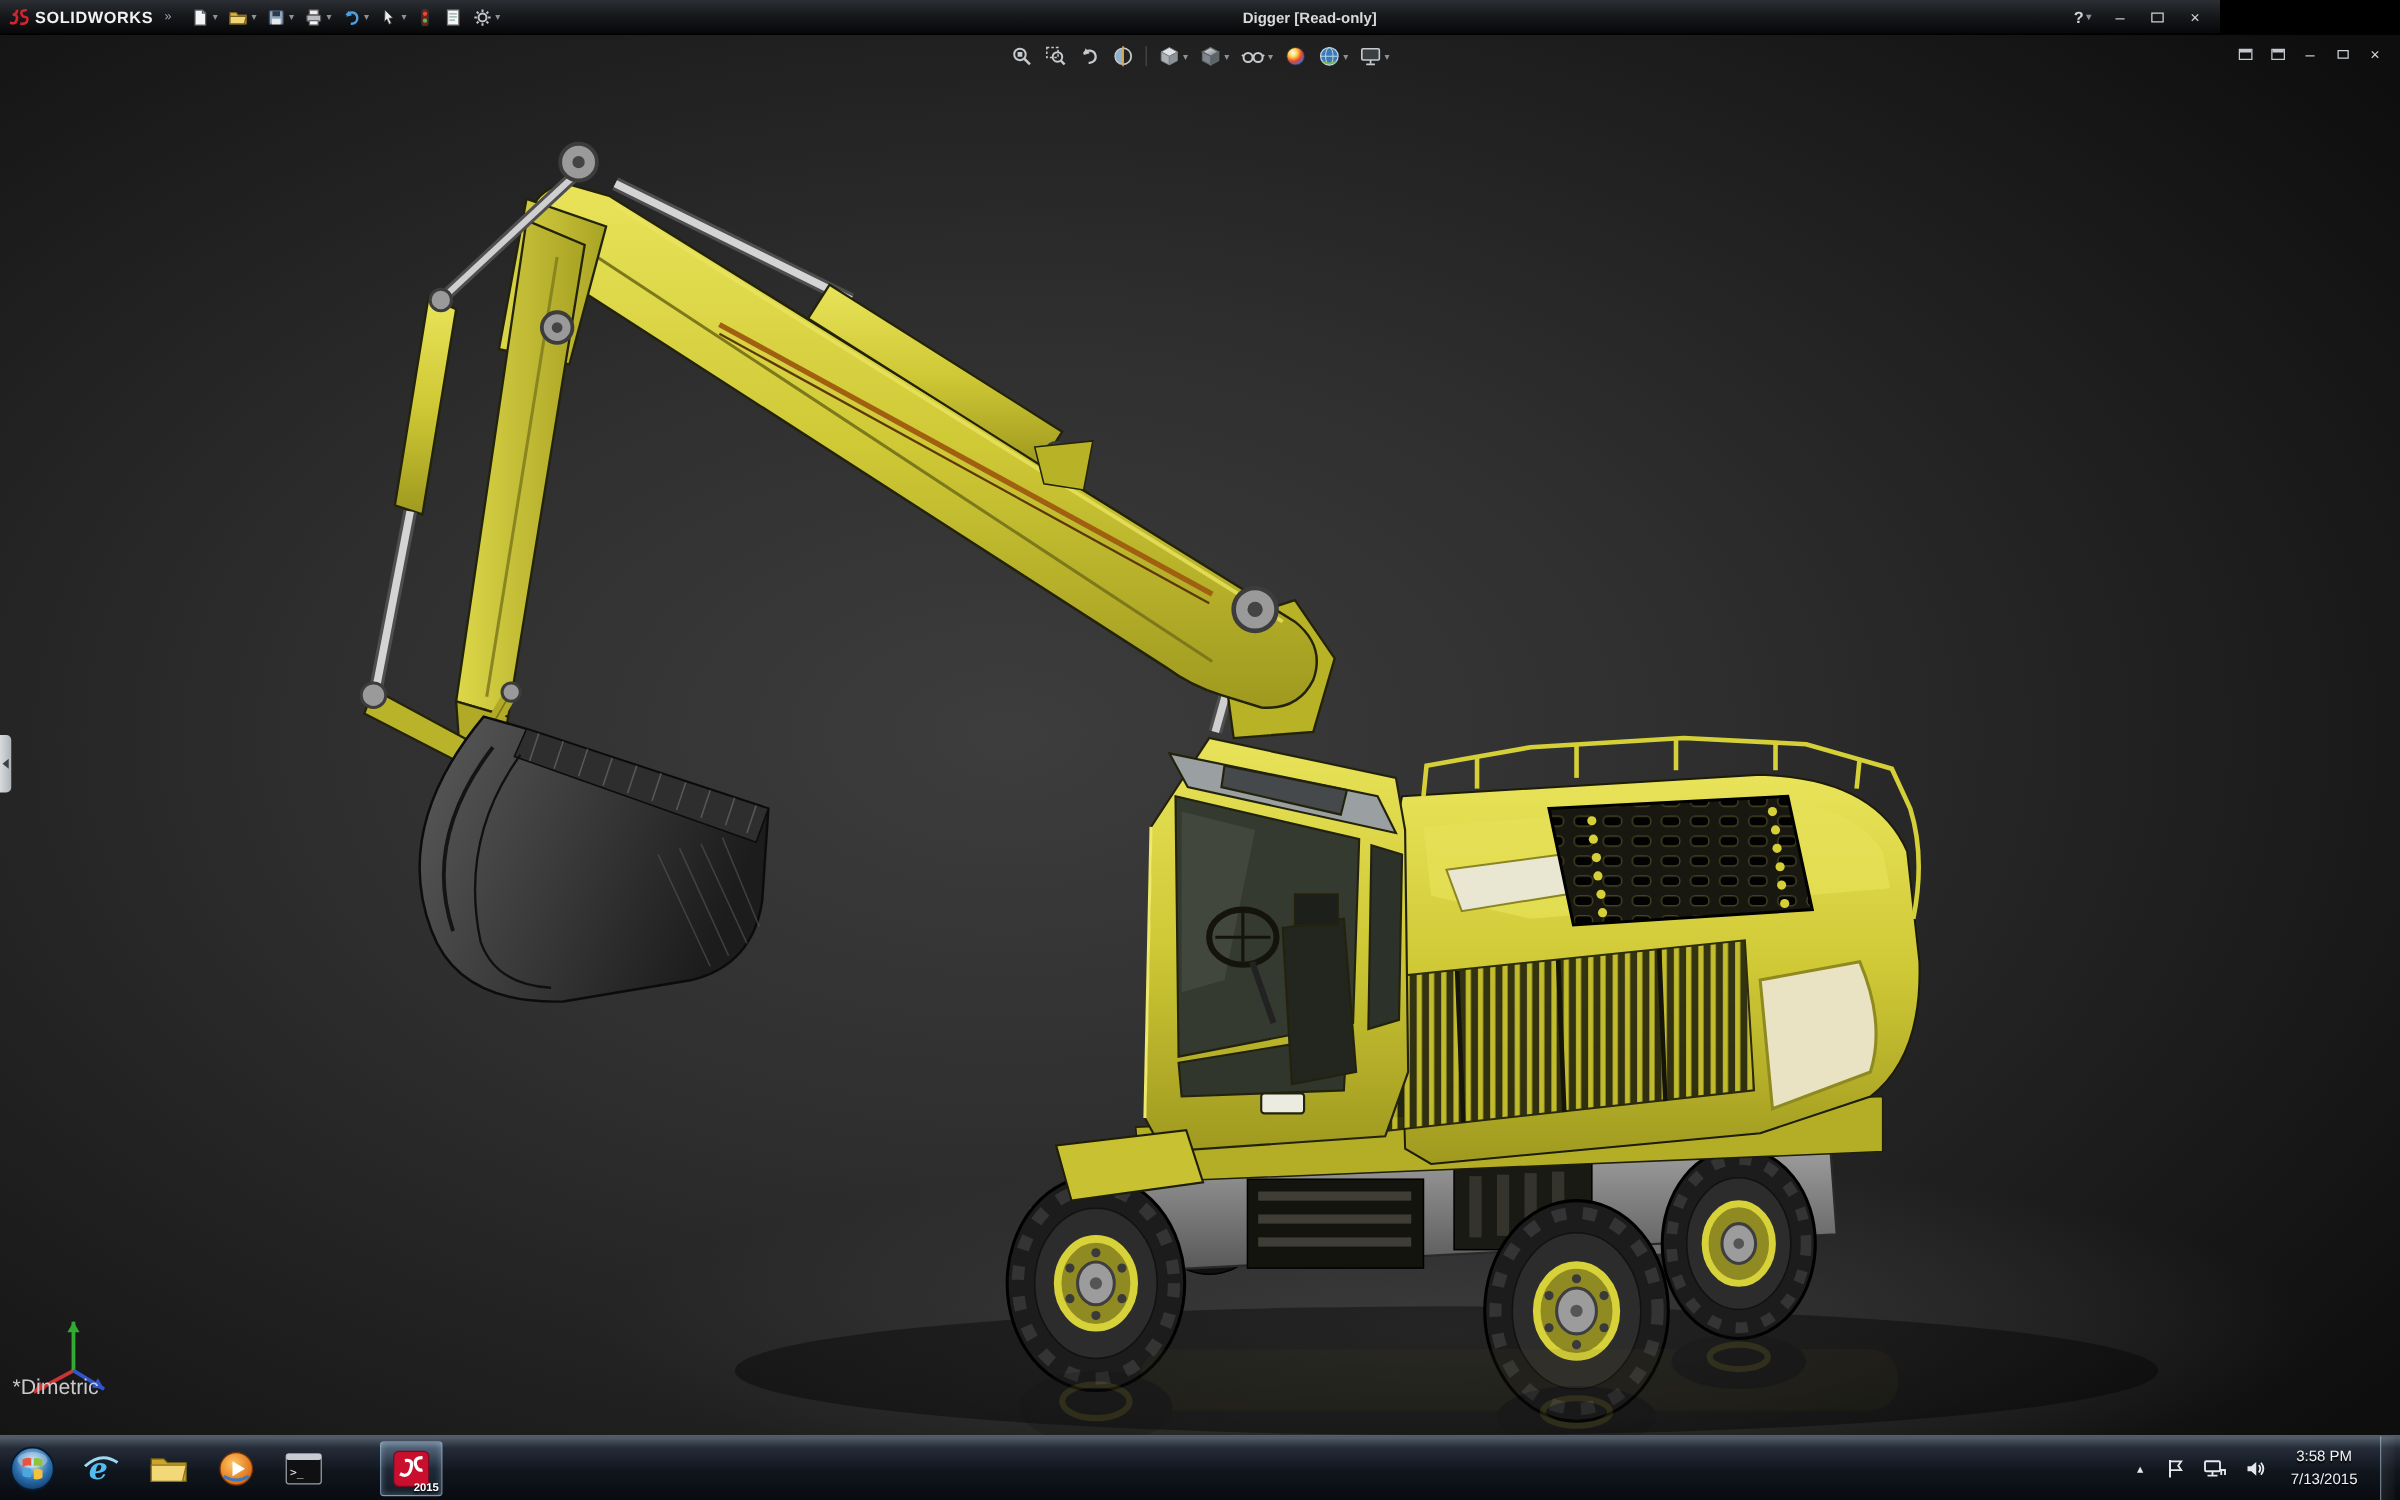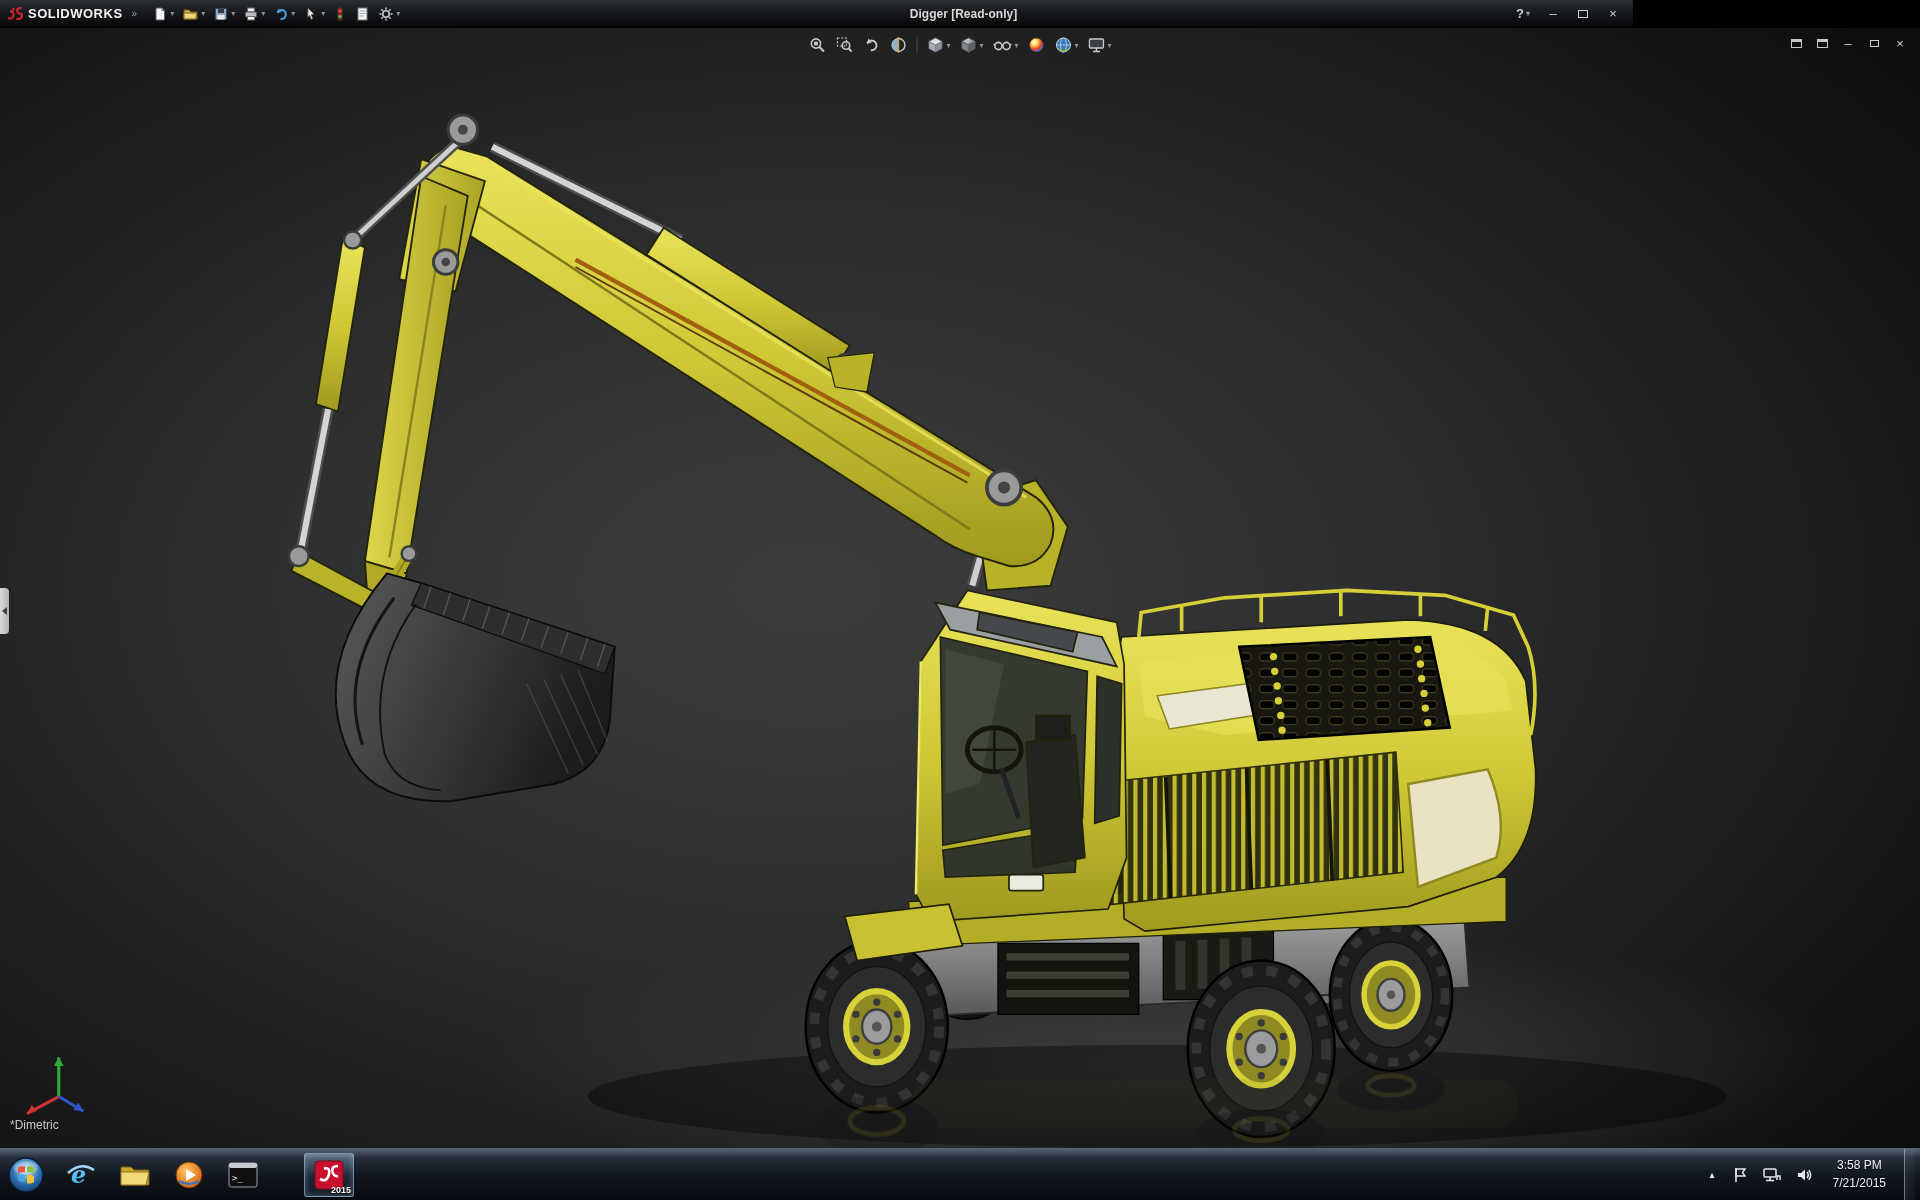--- a/index.html
+++ b/index.html
@@ -1,20 +1,20 @@
 <!DOCTYPE html>
 <html><head>
 <meta charset="utf-8">
 <style>
   * { margin:0; padding:0; box-sizing:border-box; }
   html,body { width:1920px; height:1200px; overflow:hidden; background:#000;
               font-family:"Liberation Sans", sans-serif; }
 
   
-  .titlebar { position:absolute; top:0; left:0; width:1633px; height:28px;
+  .titlebar { position:absolute; top:0; left:0; width:1776px; height:28px;
     background:linear-gradient(180deg,#2b2e33 0%,#17191c 45%,#060708 100%);
     display:flex; align-items:center; color:#d6d6d6; z-index:50;
     border-bottom:1px solid #000; }
   .brand { display:flex; align-items:center; gap:5px; padding:0 8px 0 6px; }
   .brand-text { font-size:13px; font-weight:bold; color:#f2f2f2; letter-spacing:.5px; }
   .brand-chev { color:#9aa0a6; font-size:10px; padding:0 4px; }
   .qat { display:flex; align-items:center; gap:2px; }
   .qat-btn { display:flex; align-items:center; height:22px; padding:0 3px; border-radius:2px; }
   .dd { color:#8d9298; font-size:8px; margin-left:2px; }
   .title-center { position:absolute; left:59%; transform:translateX(-50%);
@@ -44,21 +44,21 @@
   .mini-win { width:11px; height:9px; border:1px solid #c4c8cc; display:inline-block; position:relative; }
   .mini-win::after { content:""; position:absolute; top:0; left:0; right:0; height:2px; background:#c4c8cc; }
 
   
   .left-tab { position:absolute; left:0; top:560px; width:9px; height:46px;
     background:linear-gradient(90deg,#d8dbde,#aeb3b8); border-radius:0 4px 4px 0;
     display:flex; align-items:center; justify-content:center; z-index:10; }
   .left-tab .tri { width:0; height:0; border-top:4px solid transparent;
     border-bottom:4px solid transparent; border-right:5px solid #3c4146; }
 
-  .view-label { position:absolute; left:10px; bottom:16px; color:#c9c9c9; font-size:12px; z-index:5; }
+  .view-label { position:absolute; left:10px; bottom:28px; color:#c9c9c9; font-size:17px; z-index:5; }
 
   
   .taskbar { position:absolute; bottom:0; left:0; width:1920px; height:52px;
     background:linear-gradient(180deg, rgba(92,104,118,.95) 0%, rgba(38,46,58,.97) 18%, rgba(17,22,30,.98) 55%, rgba(8,11,16,1) 100%);
     border-top:1px solid rgba(150,170,195,.55);
     display:flex; align-items:center; z-index:60; }
   .start-btn { width:52px; height:52px; display:flex; align-items:center; justify-content:center; }
   .tb-btns { display:flex; align-items:center; gap:4px; margin-left:4px; }
   .task-btn { width:50px; height:44px; display:flex; align-items:center; justify-content:center;
     border-radius:3px; border:1px solid transparent; }
@@ -680,17 +680,17 @@
     </span>
     <span class="tray-icon">
       <svg width="18" height="18" viewBox="0 0 18 18">
           <path d="M3 7 h3 l4-3.5 v11 L6 11 H3 Z" fill="#e4e8ec"></path>
           <path d="M12 6 Q14.5 9 12 12" fill="none" stroke="#e4e8ec" stroke-width="1.5"></path>
           <path d="M13.8 4.2 Q17.5 9 13.8 13.8" fill="none" stroke="#e4e8ec" stroke-width="1.5"></path>
         </svg>
     </span>
     <div class="clock">
       <span>3:58 PM</span>
-      <span>7/21/2015</span>
+      <span>7/13/2015</span>
     </div>
     <div class="show-desktop"></div>
   </div>
 </div>
 
 </body></html>

